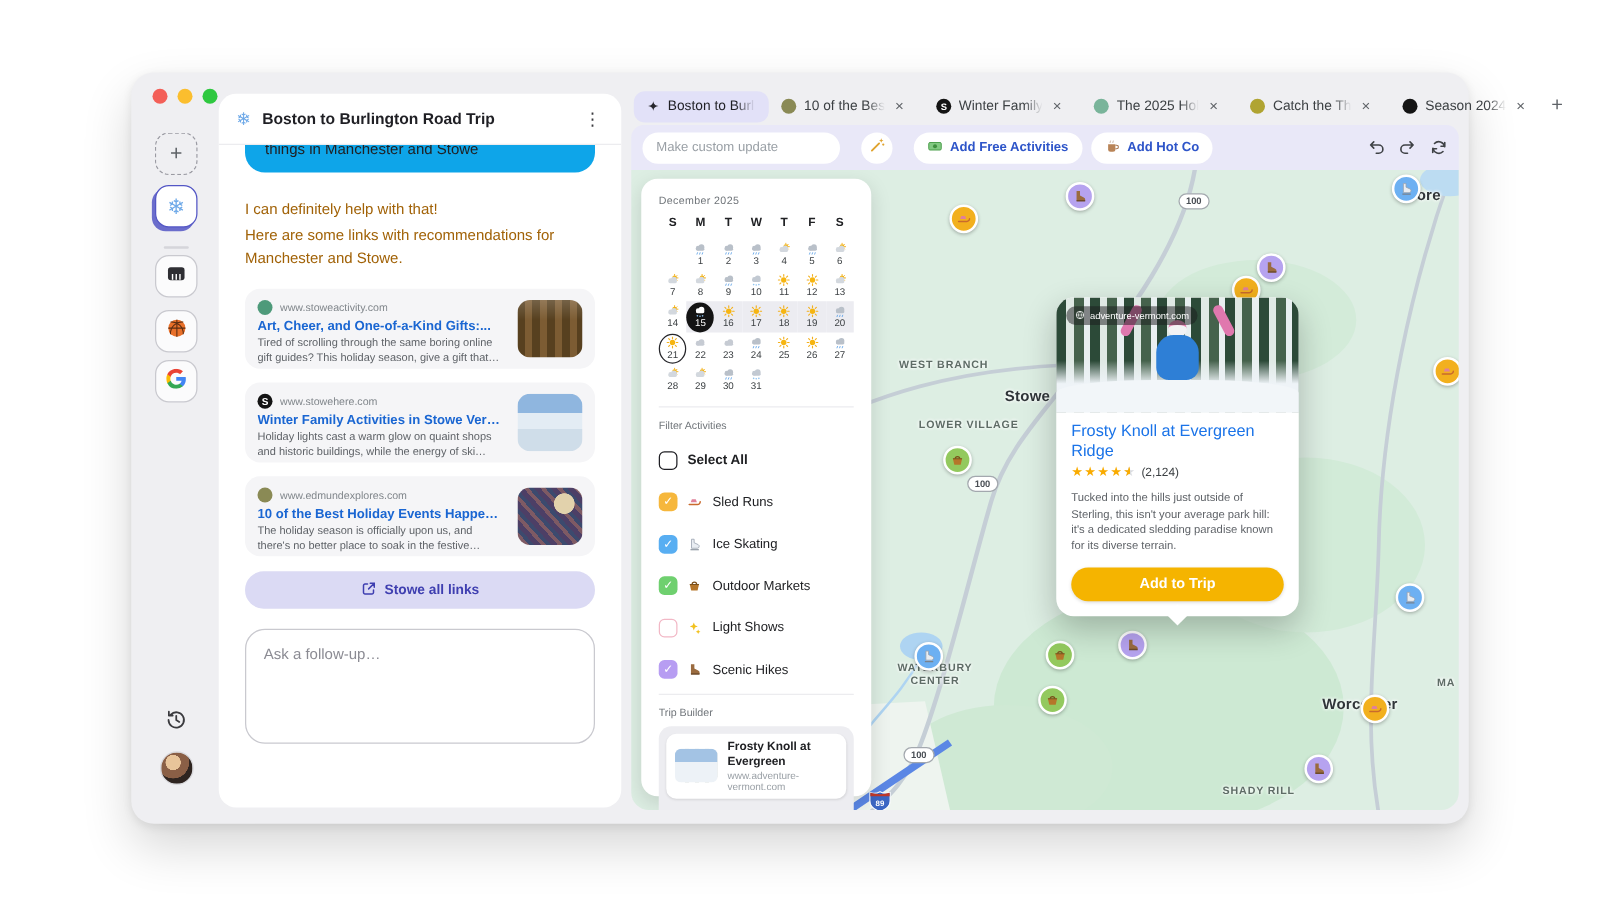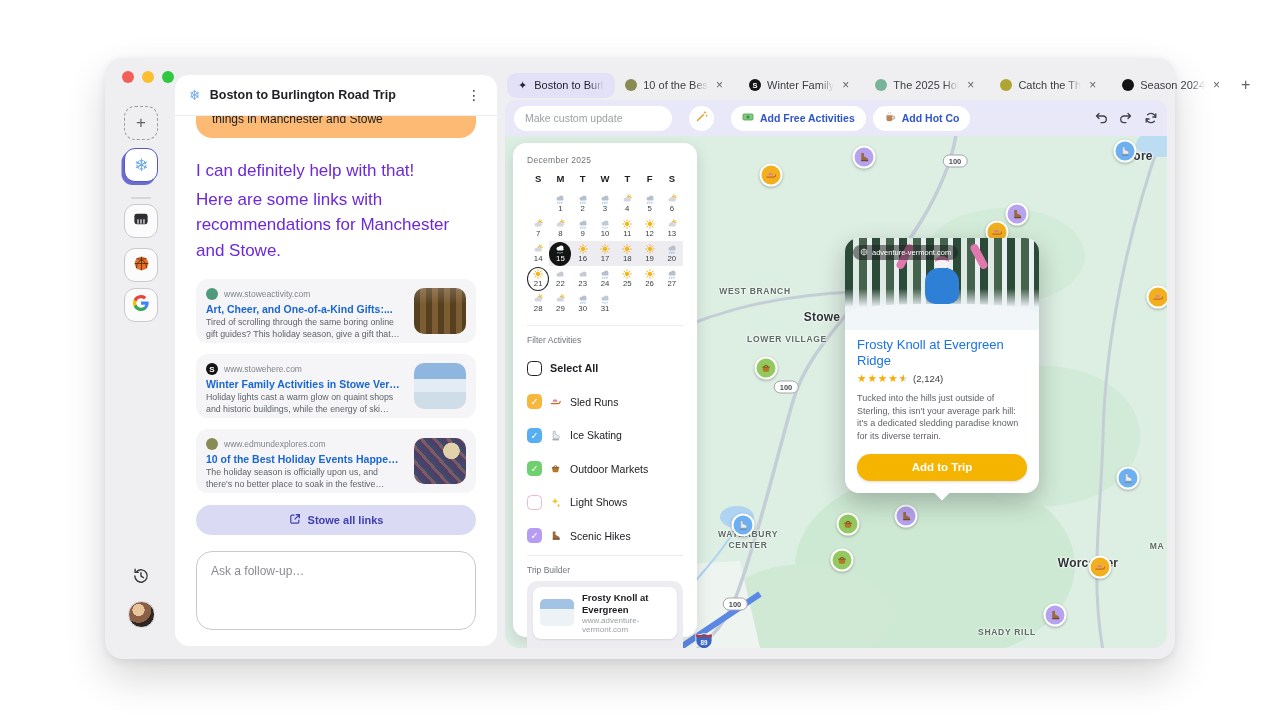--- a/index.html
+++ b/index.html
@@ -16,22 +16,22 @@
 .snowglyph{color:#6ea9e8;font-size:17px;line-height:1}
 .side-div{position:absolute;left:26px;top:139px;width:20px;height:2px;background:#d5d5da;border-radius:1px}
 .hist{position:absolute;left:27px;top:509px;width:19px;height:19px}
 .avatar{position:absolute;left:23px;top:543px;width:27px;height:27px;border-radius:50%;background:radial-gradient(circle at 38% 32%,#e8c49a 0 26%,#8a5f46 27% 55%,#2e2420 56%);border:1px solid #d8d8dc}
 
 .chat{position:absolute;left:70px;top:17px;width:322px;height:571px;background:#fff;border-radius:14px;display:flex;flex-direction:column;overflow:hidden}
 .chat-header{height:41px;display:flex;align-items:center;padding:0 14px;gap:9px;border-bottom:1px solid #ececef;flex:0 0 auto}
 .chat-title{font-size:12.5px;font-weight:bold;color:#1f1f24;flex:1}
 .kebab{color:#3c3c40;font-size:14px;line-height:1;padding:0 2px}
 .chat-body{flex:1;padding:0 21px 16px;overflow:hidden;display:flex;flex-direction:column}
-.user-bubble{background:#fdba74;border-radius:16px;padding:14px 16px 12px;margin-top:-18px;font-size:12px;color:#202124}
-.a-text{font-size:17px;color:#6d28d9;line-height:1.5}
+.user-bubble{background:#0ea5e9;border-radius:16px;padding:14px 16px 12px;margin-top:-18px;font-size:12px;color:#202124}
+.a-text{font-size:12px;color:#a16207;line-height:1.5}
 .a1{margin-top:20px}.a2{margin-top:3px;max-width:265px}
 .cards{margin-top:16px;display:flex;flex-direction:column;gap:11px}
 .link-card{display:flex;background:#f5f5f7;border-radius:12px;padding:9px 10px;gap:10px;height:64px}
 .lc-main{flex:1;min-width:0}
 .lc-urlrow{display:flex;align-items:center;gap:6px}
 .lc-fav{width:12px;height:12px;border-radius:50%;font-size:8px;color:#fff;display:flex;align-items:center;justify-content:center;font-weight:bold;flex:0 0 auto}
 .lc-url{font-size:8.5px;color:#80868b;white-space:nowrap;overflow:hidden}
 .lc-title{font-size:10.5px;font-weight:bold;color:#1a66d2;margin:3px 0 2px;white-space:nowrap;overflow:hidden;text-overflow:ellipsis}
 .lc-desc{font-size:8.8px;color:#5f6368;line-height:1.32;display:-webkit-box;-webkit-line-clamp:2;-webkit-box-orient:vertical;overflow:hidden}
 .lc-thumb{width:52px;height:46px;border-radius:10px;flex:0 0 auto;align-self:center}
@@ -898,21 +898,21 @@
                 </span>
               <span class="pp-count">(2,124)</span>
             </div>
             <div class="pp-desc">Tucked into the hills just outside of Sterling, this isn't your average park hill: it's a dedicated sledding paradise known for its diverse terrain.</div>
             <div class="pp-btn">Add to Trip</div>
           </div>
           <div class="pp-tail"></div>
         </div>
       <div class="maplabel" style="left: 250px; top: 155px;">WEST BRANCH</div>
           <div class="maplabel town" style="left: 317px; top: 181px;">Stowe</div>
-          <div class="maplabel" style="left: 282px; top: 203px;">LOWER VILLAGE</div>
+          <div class="maplabel" style="left: 270px; top: 203px;">LOWER VILLAGE</div>
           <div class="maplabel wrap" style="left: 243px; top: 404px;">WATERBURY CENTER</div>
           <div class="maplabel" style="left: 502px; top: 496px;">SHADY RILL</div>
           <div class="maplabel town" style="left: 583px; top: 427px;">Worcester</div>
           <div class="maplabel" style="left: 652px; top: 410px;">MA</div>
           <div class="maplabel town" style="left: 638px; top: 20px;">ore</div>
           <div class="badge-oval" style="left: 450px; top: 25px;">100</div>
           <div class="badge-oval" style="left: 281px; top: 251px;">100</div>
           <div class="badge-oval" style="left: 230px; top: 468px;">100</div>
           <div class="badge-int" style="left: 199px; top: 505px;">
             <svg viewBox="0 0 20 19" width="18" height="18">

